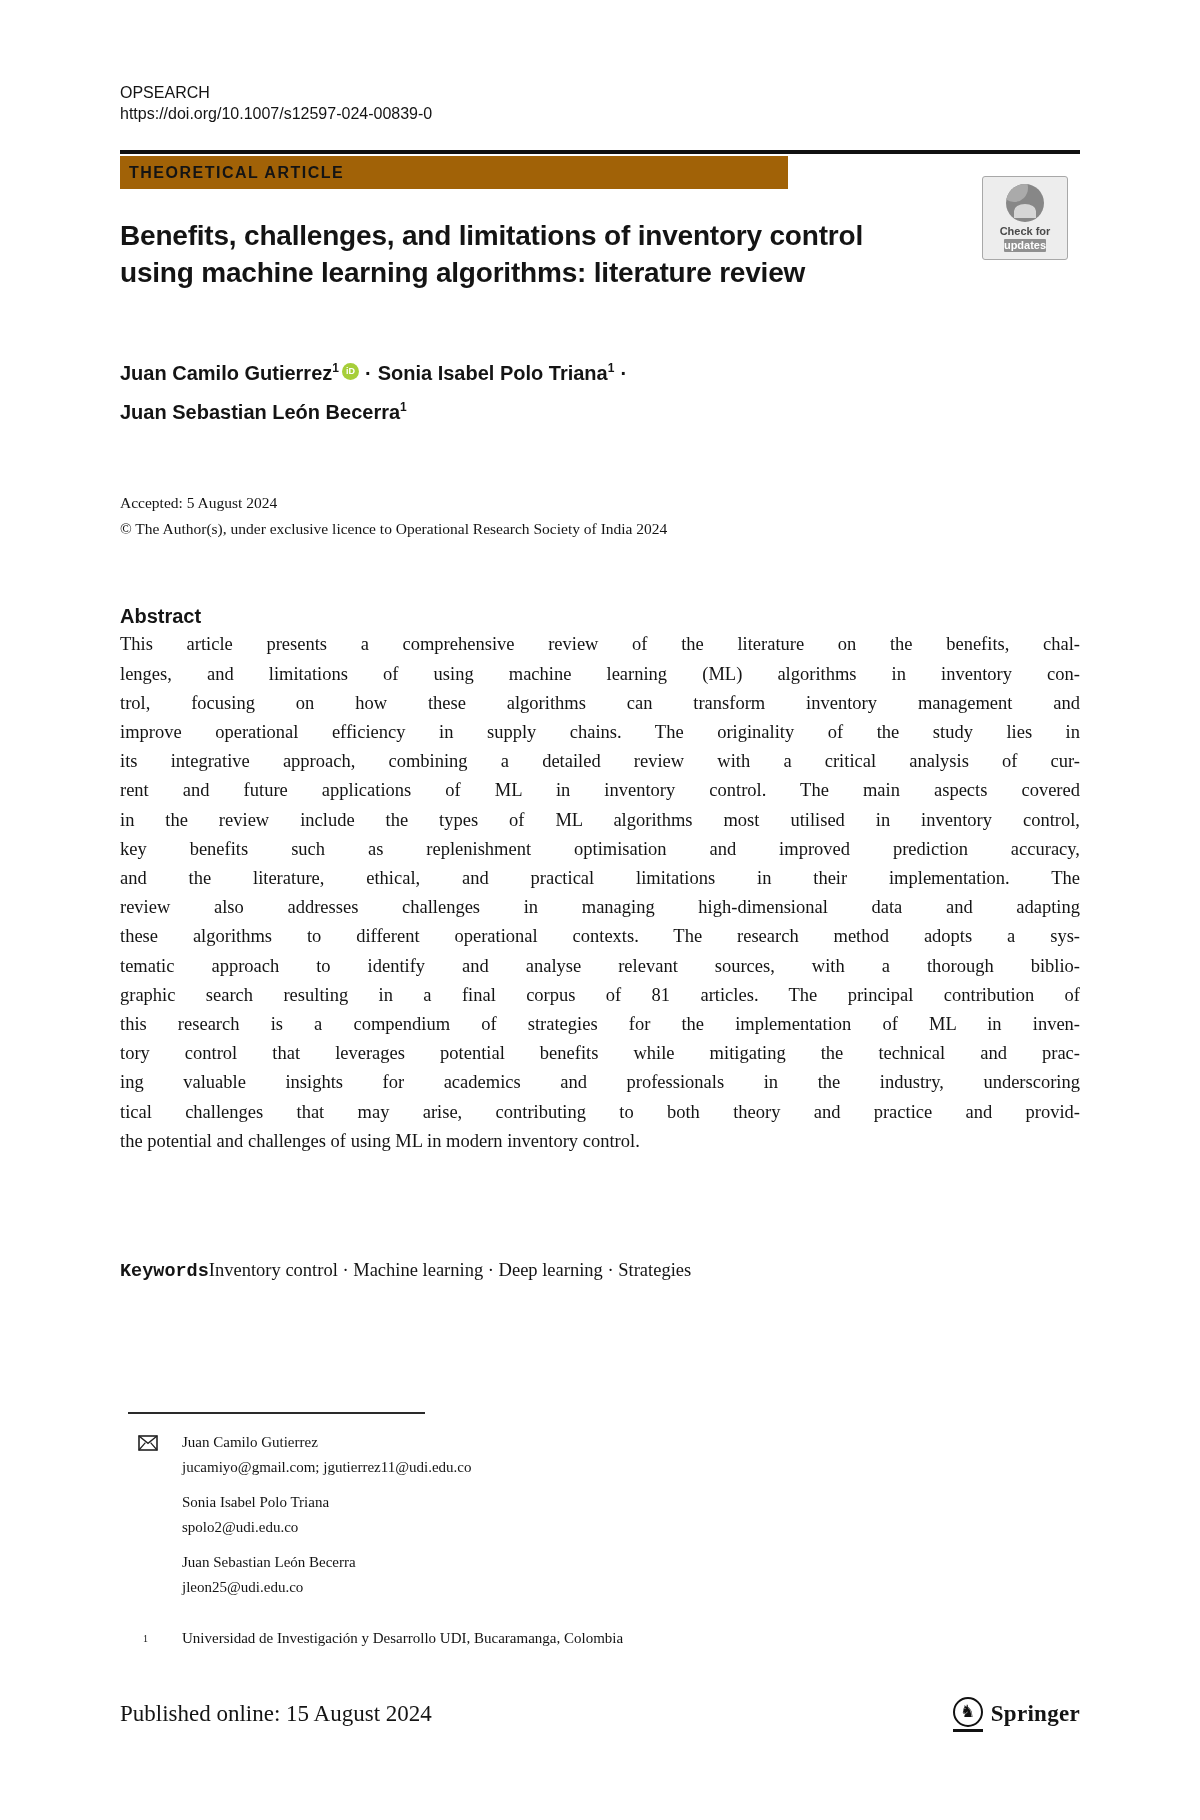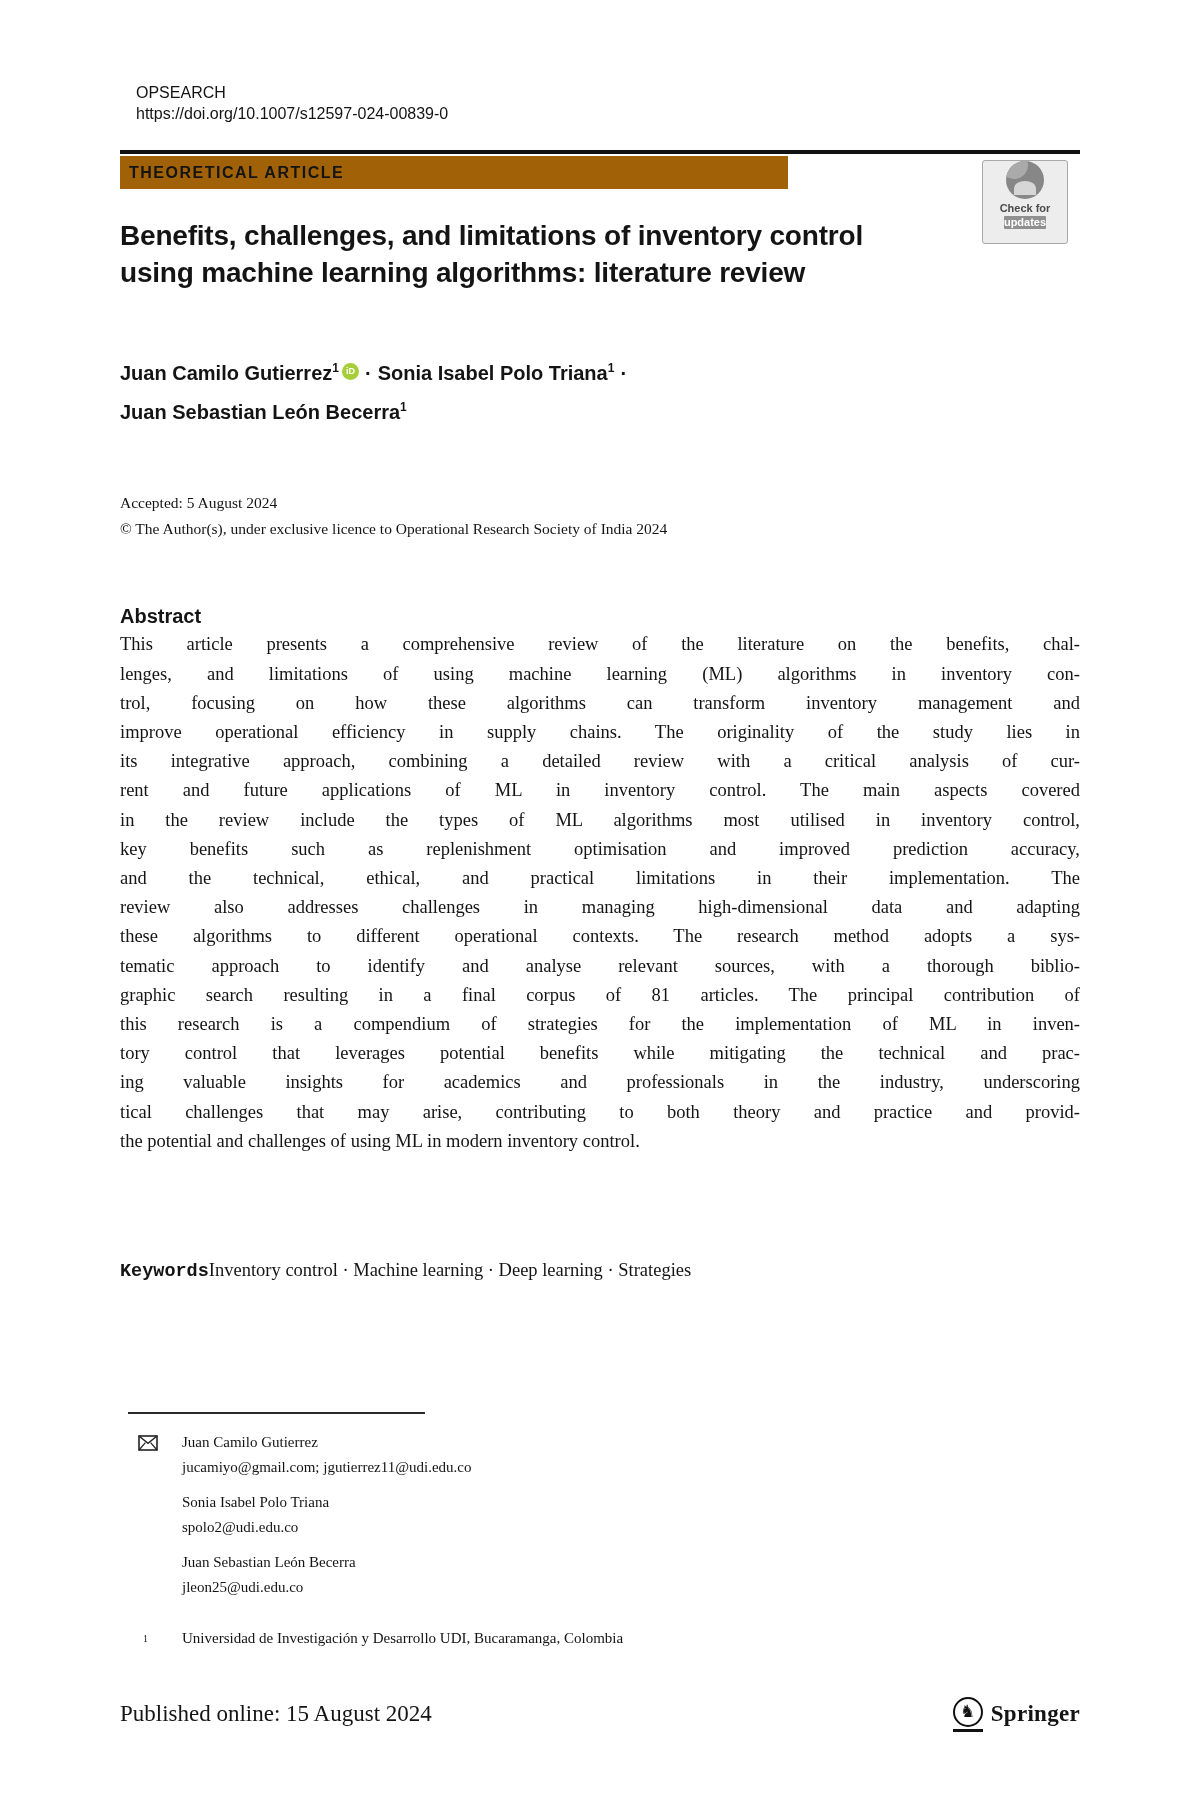--- a/index.html
+++ b/index.html
@@ -8,35 +8,35 @@
     width: 1200px; height: 1820px;
     margin: 0 auto;
     background: #ffffff;
     color: #141414;
     box-sizing: border-box;
     padding: 82px 120px 0 120px;
     font-family: "Liberation Sans", sans-serif;
     overflow: hidden;
   }
   
-  .journal-head div { font-size:16px; line-height:21px;margin-left:16px; }
+  .journal-head div { font-size:16px; line-height:21px; }
   .banner-wrap { position: relative; margin-top: 26px; }
   .top-rule { height: 4px; background:#111; }
   .banner {
     margin-top: 2px; width: 668px; height: 33px;
     background: #a16207;
     font-weight: bold; font-size: 16px; letter-spacing: 1.5px;
     line-height: 33px; padding-left: 9px; box-sizing: border-box;
   }
   
   .check-badge {
-    position: absolute; top: 10px; right: 12px;
+    position: absolute; top: 26px; right: 12px;
     width: 84px; height: 82px;
     background: #ededed; border: 1px solid #a8a8a8; border-radius: 3px;
-    display: flex; flex-direction: column; align-items: center; justify-content: flex-start;
+    display: flex; flex-direction: column; align-items: center; justify-content: center;
     cursor: pointer;
   }
   .badge-circle {
     width: 38px; height: 38px; border-radius: 50%;
     background: #878787; position: relative; overflow: hidden; margin-bottom: 3px;
   }
   .badge-circle:before {
     content:""; position:absolute; left:-6px; top:-10px; width:28px; height:28px;
     border-radius:50%; background:#aaaaaa;
   }
@@ -133,21 +133,21 @@
   <div class="abstract-heading">Abstract</div>
   <div class="abstract-body">
     <div class="abs-line">This article presents a comprehensive review of the literature on the benefits, chal-</div>
     <div class="abs-line">lenges, and limitations of using machine learning (ML) algorithms in inventory con-</div>
     <div class="abs-line">trol, focusing on how these algorithms can transform inventory management and</div>
     <div class="abs-line">improve operational efficiency in supply chains. The originality of the study lies in</div>
     <div class="abs-line">its integrative approach, combining a detailed review with a critical analysis of cur-</div>
     <div class="abs-line">rent and future applications of ML in inventory control. The main aspects covered</div>
     <div class="abs-line">in the review include the types of ML algorithms most utilised in inventory control,</div>
     <div class="abs-line">key benefits such as replenishment optimisation and improved prediction accuracy,</div>
-    <div class="abs-line">and the technical, ethical, and practical limitations in their implementation. The</div>
+    <div class="abs-line">and the literature, ethical, and practical limitations in their implementation. The</div>
     <div class="abs-line">review also addresses challenges in managing high-dimensional data and adapting</div>
     <div class="abs-line">these algorithms to different operational contexts. The research method adopts a sys-</div>
     <div class="abs-line">tematic approach to identify and analyse relevant sources, with a thorough biblio-</div>
     <div class="abs-line">graphic search resulting in a final corpus of 81 articles. The principal contribution of</div>
     <div class="abs-line">this research is a compendium of strategies for the implementation of ML in inven-</div>
     <div class="abs-line">tory control that leverages potential benefits while mitigating the technical and prac-</div>
     <div class="abs-line">ing valuable insights for academics and professionals in the industry, underscoring</div>
     <div class="abs-line">tical challenges that may arise, contributing to both theory and practice and provid-</div>
     <div class="abs-line">the potential and challenges of using ML in modern inventory control.</div>
   </div>

